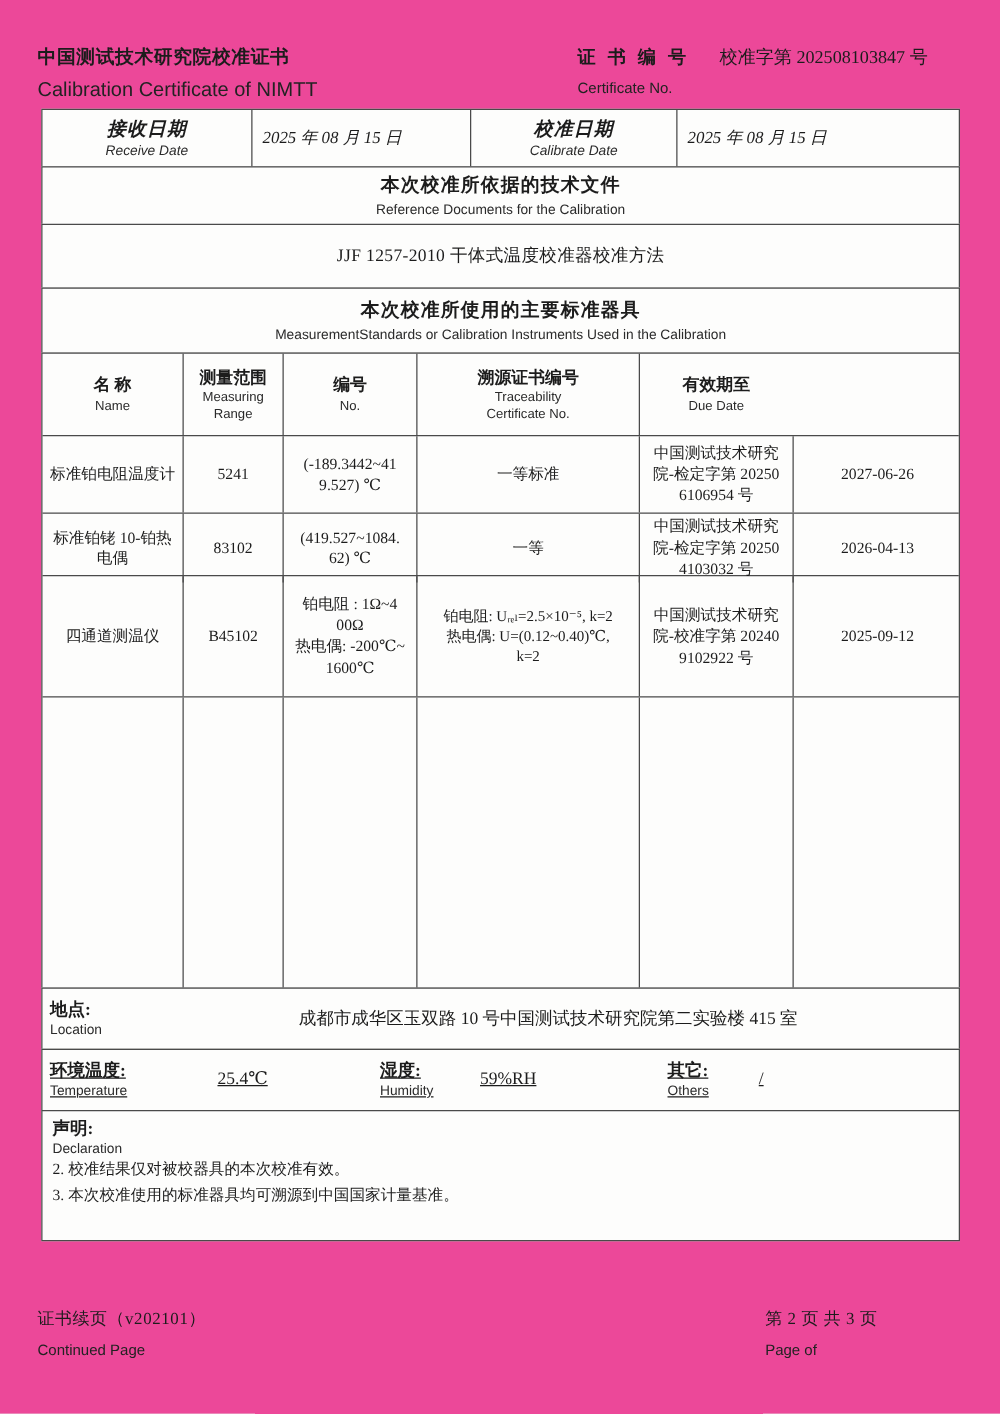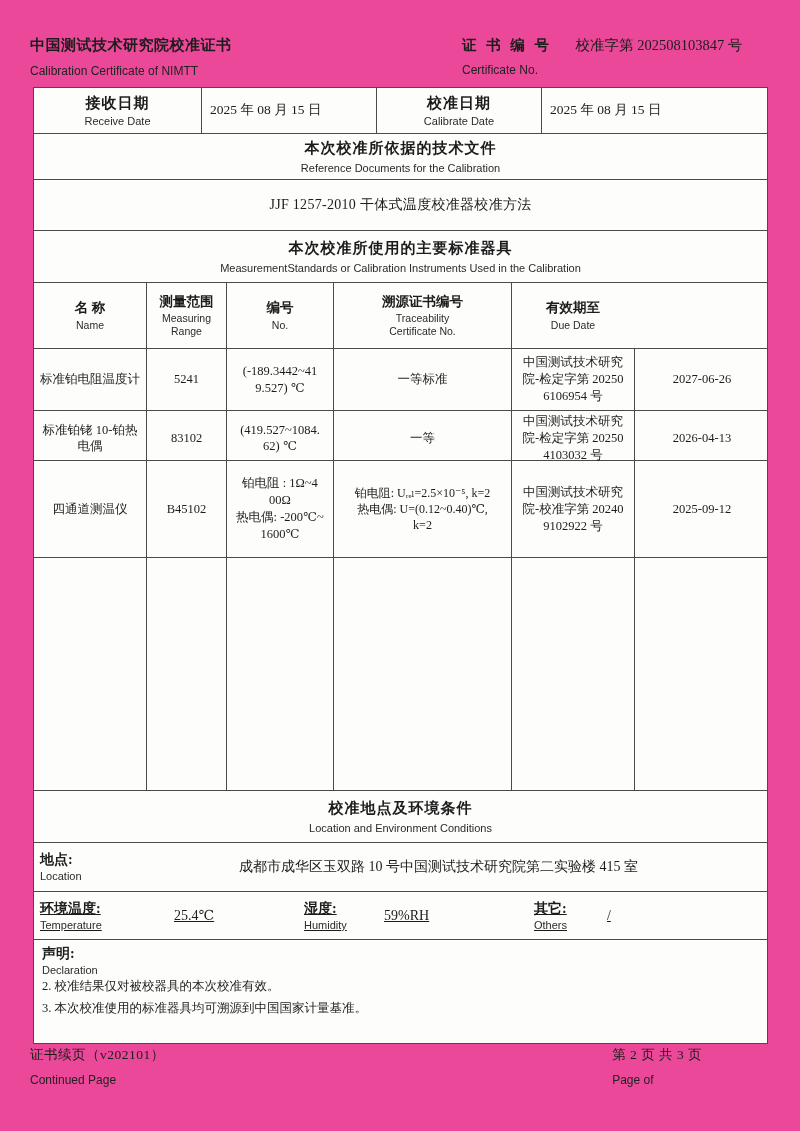--- a/index.html
+++ b/index.html
@@ -13,37 +13,37 @@
     overflow:hidden;
   }
   .en{font-family:"Liberation Sans","DejaVu Sans",sans-serif;}
 
   
   .top-header{
     position:absolute;left:30px;top:36px;width:740px;
     display:flex;justify-content:space-between;align-items:flex-start;
   }
   .th-left .cn{font-size:15px;font-weight:600;letter-spacing:.5px;}
-  .th-left .en{font-size:12px;margin-top:9px;color:#222;}
+  .th-left .en{font-size:16px;margin-top:9px;color:#222;}
   .th-right{width:308px;}
   .th-right .line1{font-size:14.5px;white-space:nowrap;}
   .th-right .lbl{font-weight:700;letter-spacing:3px;margin-right:20px;}
   .th-right .en{font-size:12px;margin-top:8px;color:#222;}
 
   
   .stack{position:absolute;left:33px;top:88px;width:735px;}
   .blk{box-sizing:border-box;border:1.2px solid #4a4a4a;margin-top:-1.2px;background:#fdfdfc;}
 
   .section-title{display:flex;flex-direction:column;align-items:center;justify-content:center;text-align:center;}
   .section-title .cn{font-size:15px;font-weight:600;letter-spacing:1px;}
   .section-title .en{font-size:11px;margin-top:4px;color:#2a2a2a;}
 
   
   .dates{height:47px;display:grid;grid-template-columns:167px 175px 165px 228px;}
-  .dates>div{border-left:1px solid #4a4a4a;display:flex;flex-direction:column;justify-content:center;}
+  .dates>div{border-left:1px solid #4a4a4a;display:flex;flex-direction:column;justify-content:center;font-style:italic;}
   .dates>div:first-child{border-left:none;}
   .d-label{align-items:center;text-align:center;}
   .d-label .cn{font-size:15px;font-weight:600;letter-spacing:1px;}
   .d-label .en{font-size:11px;margin-top:2px;color:#2a2a2a;}
   .d-value{padding-left:8px;font-size:13.5px;}
 
   .ref-title{height:48px;}
   .ref-doc{height:52px;display:flex;align-items:center;justify-content:center;font-size:14px;letter-spacing:.3px;}
   .std-title{height:53px;}
 
@@ -195,24 +195,20 @@
       <div class="std-grid std-row rfill">
         <div></div>
         <div></div>
         <div></div>
         <div></div>
         <div></div>
         <div></div>
       </div>
     </div>
 
-    <div class="blk loc-title section-title">
-      <div class="cn">校准地点及环境条件</div>
-      <div class="en">Location and Environment Conditions</div>
-    </div>
 
     <div class="blk loc-row">
       <div class="loc-label">
         <div class="cn">地点:</div>
         <div class="en">Location</div>
       </div>
       <div class="loc-value">成都市成华区玉双路 10 号中国测试技术研究院第二实验楼 415 室</div>
     </div>
 
     <div class="blk env-row">

